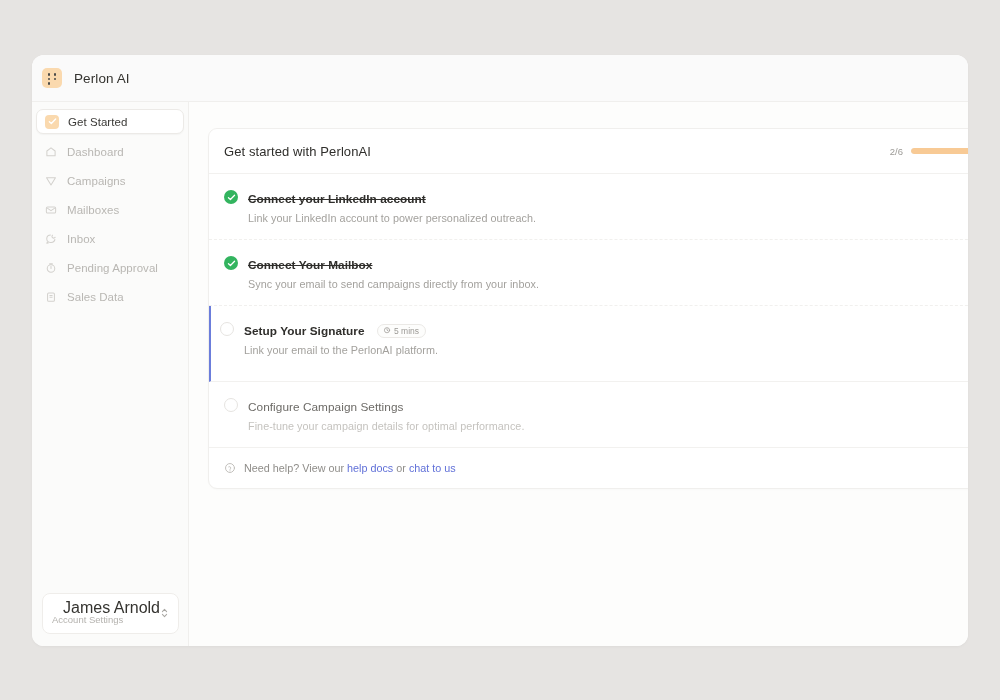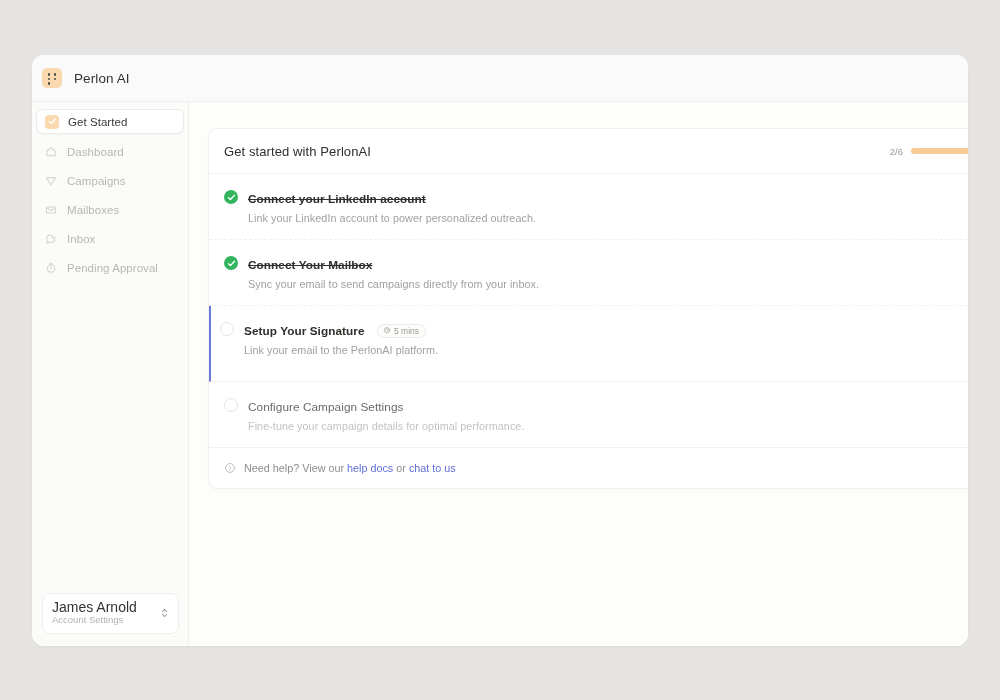--- a/index.html
+++ b/index.html
@@ -101,21 +101,21 @@
     left: 10px; bottom: 12px;
     width: 137px;
     border: 1px solid #efedea;
     border-radius: 8px;
     background: #fff;
     padding: 7px 9px;
     display: flex;
     align-items: center;
   }
   #user-card .txt { flex: 1 1 auto; }
-  #user-name { font-size: 14px; color: #34332f; line-height: 13px; }
+  #user-name { font-size: 16px; color: #34332f; line-height: 13px; text-align: right; }
   #user-sub { font-size: 9.5px; color: #b4b2ae; line-height: 12px; }
   .updown { color: #a9a7a3; display:block; }
   
   #main {
     flex: 1 1 auto;
     background: #fdfdfc;
     padding: 26px 19px;
   }
   #task-card {
     width: 856px;
@@ -296,20 +296,29 @@
         <span class="nav-ico">
           <svg width="12" height="12" viewBox="0 0 14 14" fill="none" stroke="currentColor" stroke-width="1.2" stroke-linecap="round">
               <circle cx="7" cy="7.6" r="4.4"></circle>
               <path d="M7 5.3 V7.6"></path>
               <path d="M5.4 2.2 H8.6"></path>
             </svg>
         </span>
         <span>Pending Approval</span>
       </div>
 
+      <div class="nav-item">
+        <span class="nav-ico">
+          <svg width="12" height="12" viewBox="0 0 14 14" fill="none" stroke="currentColor" stroke-width="1.2" stroke-linejoin="round">
+              <rect x="3" y="2.4" width="8" height="9.6" rx="1.3"></rect>
+              <path d="M5.2 5.3 H8.8 M5.2 7.4 H8.8"></path>
+            </svg>
+        </span>
+        <span>Sales Data</span>
+      </div>
 
       <div id="user-card">
         <div class="txt">
           <div id="user-name">James Arnold</div>
           <div id="user-sub">Account Settings</div>
         </div>
         <span class="updown">
           <svg width="9" height="12" viewBox="0 0 9 13" fill="none" stroke="currentColor" stroke-width="1.1" stroke-linecap="round" stroke-linejoin="round">
               <path d="M2.2 5 L4.5 2.6 L6.8 5"></path>
               <path d="M2.2 8 L4.5 10.4 L6.8 8"></path>

